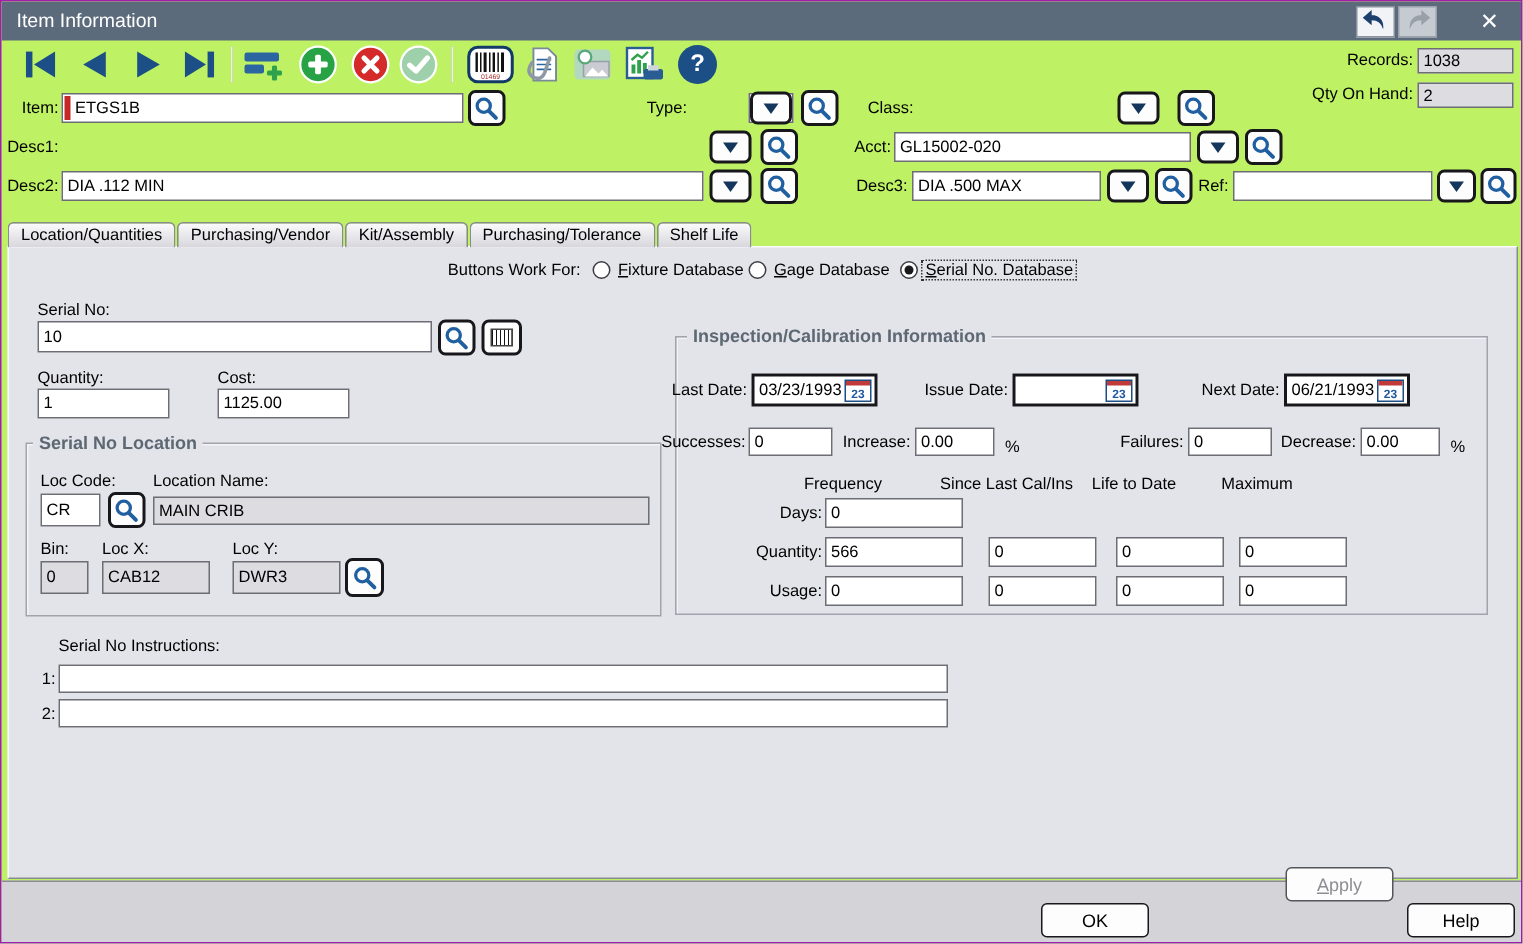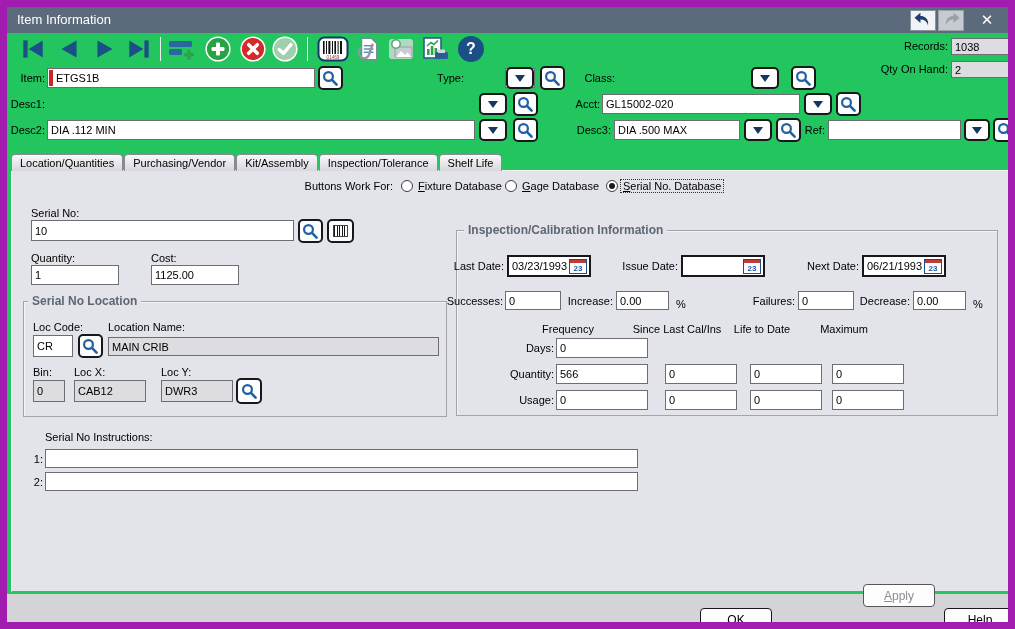--- a/index.html
+++ b/index.html
@@ -1,17 +1,17 @@
 <!DOCTYPE html>
 <html><head>
 <meta charset="utf-8">
 <style>
   * { box-sizing: border-box; }
   body { margin:0; background:#8a8a90; font-family:"Liberation Sans", sans-serif; }
-  #win { position:relative; width:1015px; height:629px; background:#22c55e; border:7px solid #a21caf; overflow:hidden; }
+  #win { position:relative; width:1015px; height:629px; background:#bef264; border:1px solid #a21caf; overflow:hidden; }
 
   
   #titlebar { position:absolute; left:0; top:0; width:100%; height:26px; background:#5c6b7c; color:#fff; }
   #titlebar .tt { position:absolute; left:10px; top:5px; font-size:13px; }
   .tb-btn { position:absolute; top:3px; width:26px; height:21px; display:flex; align-items:center; justify-content:center; border:1px solid #8a929c; background:#f2f3f6; padding:0; cursor:pointer; }
   .tb-btn.dis { background:#c6cbd2; border-color:#9aa1ab; }
   #close-x { position:absolute; top:2px; right:8px; width:26px; height:22px; background:transparent; border:none; color:#fff; font-size:15px; cursor:pointer; }
 
   
   .ticon { position:absolute; top:28px; width:28px; height:28px; background:transparent; border:none; padding:0; cursor:pointer; }
@@ -226,21 +226,21 @@
       <span class="mag"><svg width="17" height="17" viewBox="0 0 17 17">
           <circle cx="6.5" cy="6.5" r="4.4" fill="none" stroke="#2060a0" stroke-width="2.2"></circle>
           <line x1="10.2" y1="10.2" x2="14.6" y2="14.6" stroke="#2060a0" stroke-width="2.6" stroke-linecap="round"></line>
         </svg></span>
     </button>
 
   <div id="tabbar">
     <div class="tab">Location/Quantities</div>
     <div class="tab">Purchasing/Vendor</div>
     <div class="tab">Kit/Assembly</div>
-    <div class="tab">Inspection/Tolerance</div>
+    <div class="tab">Purchasing/Tolerance</div>
     <div class="tab">Shelf Life</div>
   </div>
 
   <div id="panel">
 
     <span class="lbl r" style="left:245px;top:9px;width:136px;">Buttons Work For:</span>
     <span class="radio" style="left:389px;top:9px;"></span>
     <span class="lbl uf" style="left:406px;top:9px;">Fixture Database</span>
     <span class="radio" style="left:493px;top:9px;"></span>
     <span class="lbl uf" style="left:510px;top:9px;">Gage Database</span>

